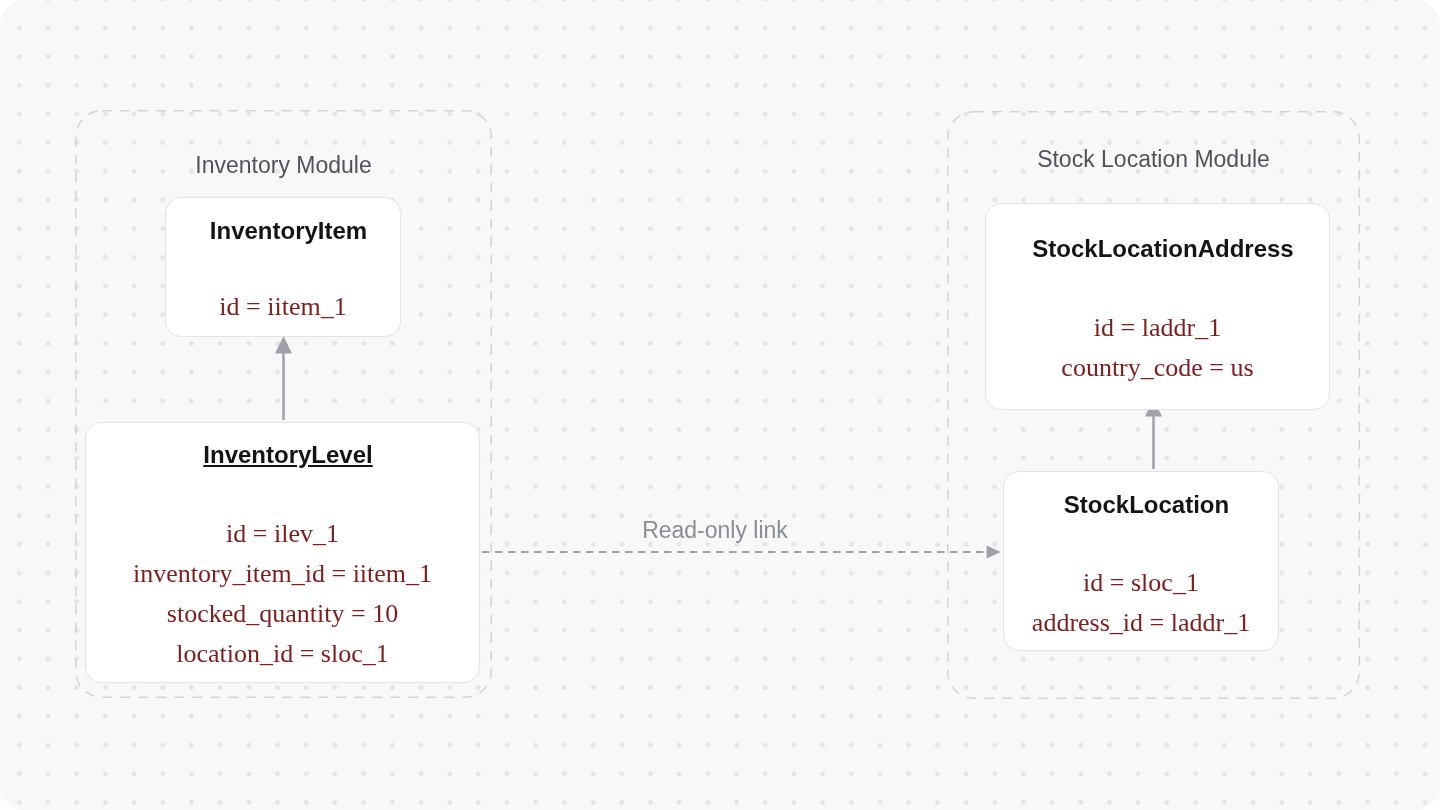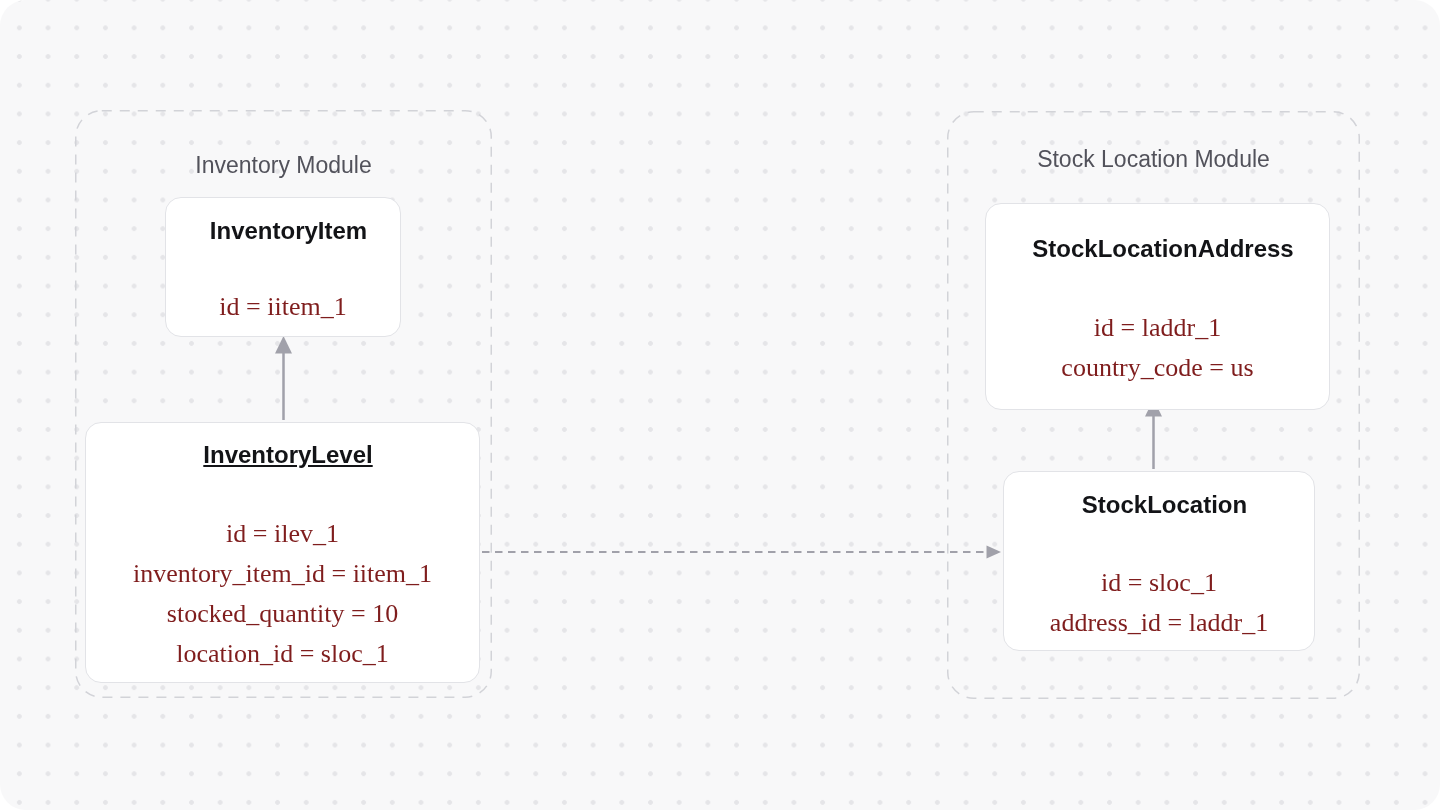--- a/index.html
+++ b/index.html
@@ -80,21 +80,21 @@
   .entity-inventory-item  .entity-attrs { margin-bottom: 9px; }
 
   .entity-inventory-level { left: 10px;  top: 312px; width: 395px; height: 261px; }
   .entity-inventory-level .entity-title { margin-top: 16px; text-decoration: underline; }
   .entity-inventory-level .entity-attrs { margin-bottom: 8px; }
 
   .entity-stock-location-address { left: 38px; top: 92px; width: 345px; height: 207px; }
   .entity-stock-location-address .entity-title { margin-top: 29px; }
   .entity-stock-location-address .entity-attrs { margin-bottom: 21px; }
 
-  .entity-stock-location { left: 56px; top: 360px; width: 312px; height: 180px; }
+  .entity-stock-location { left: 56px; top: 360px; width: 276px; height: 180px; }
   .entity-stock-location .entity-title { margin-top: 17px; }
   .entity-stock-location .entity-attrs { margin-bottom: 7px; }
 
   .link-label {
     position: absolute;
     left: 565px;
     top: 515px;
     width: 300px;
     text-align: center;
     font-size: 23px;
@@ -162,14 +162,15 @@
 
     <div class="entity entity-stock-location">
       <div class="entity-title">StockLocation</div>
       <div class="entity-attrs">
         <div class="attr">id = sloc_1</div>
         <div class="attr">address_id = laddr_1</div>
       </div>
     </div>
   </div>
 
+  <div class="link-label">Read-only link</div>
 
 </div>
 
 </body></html>

